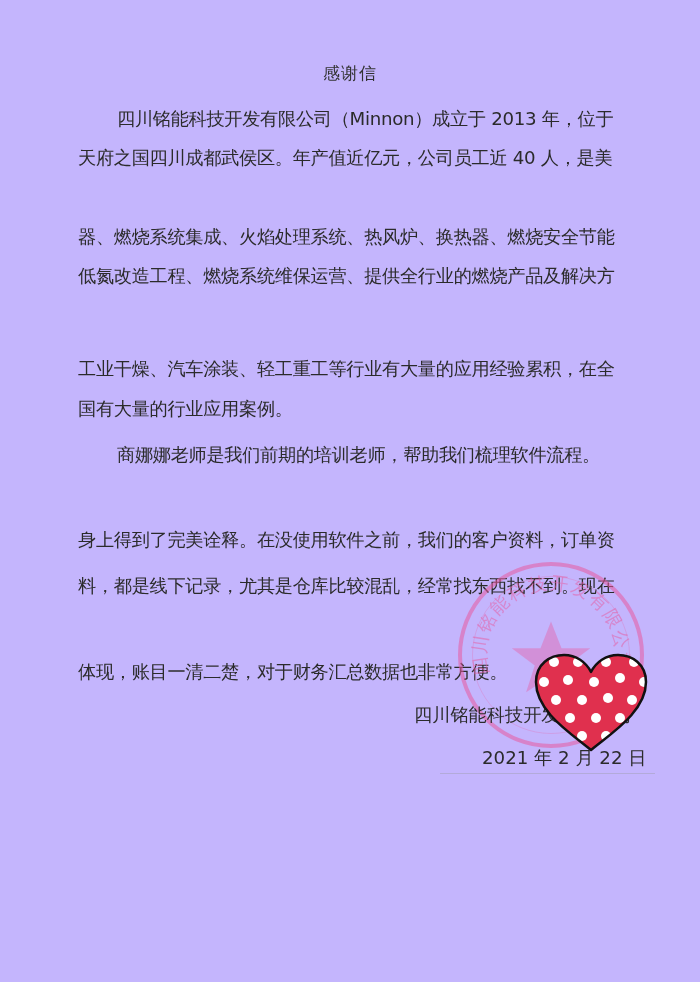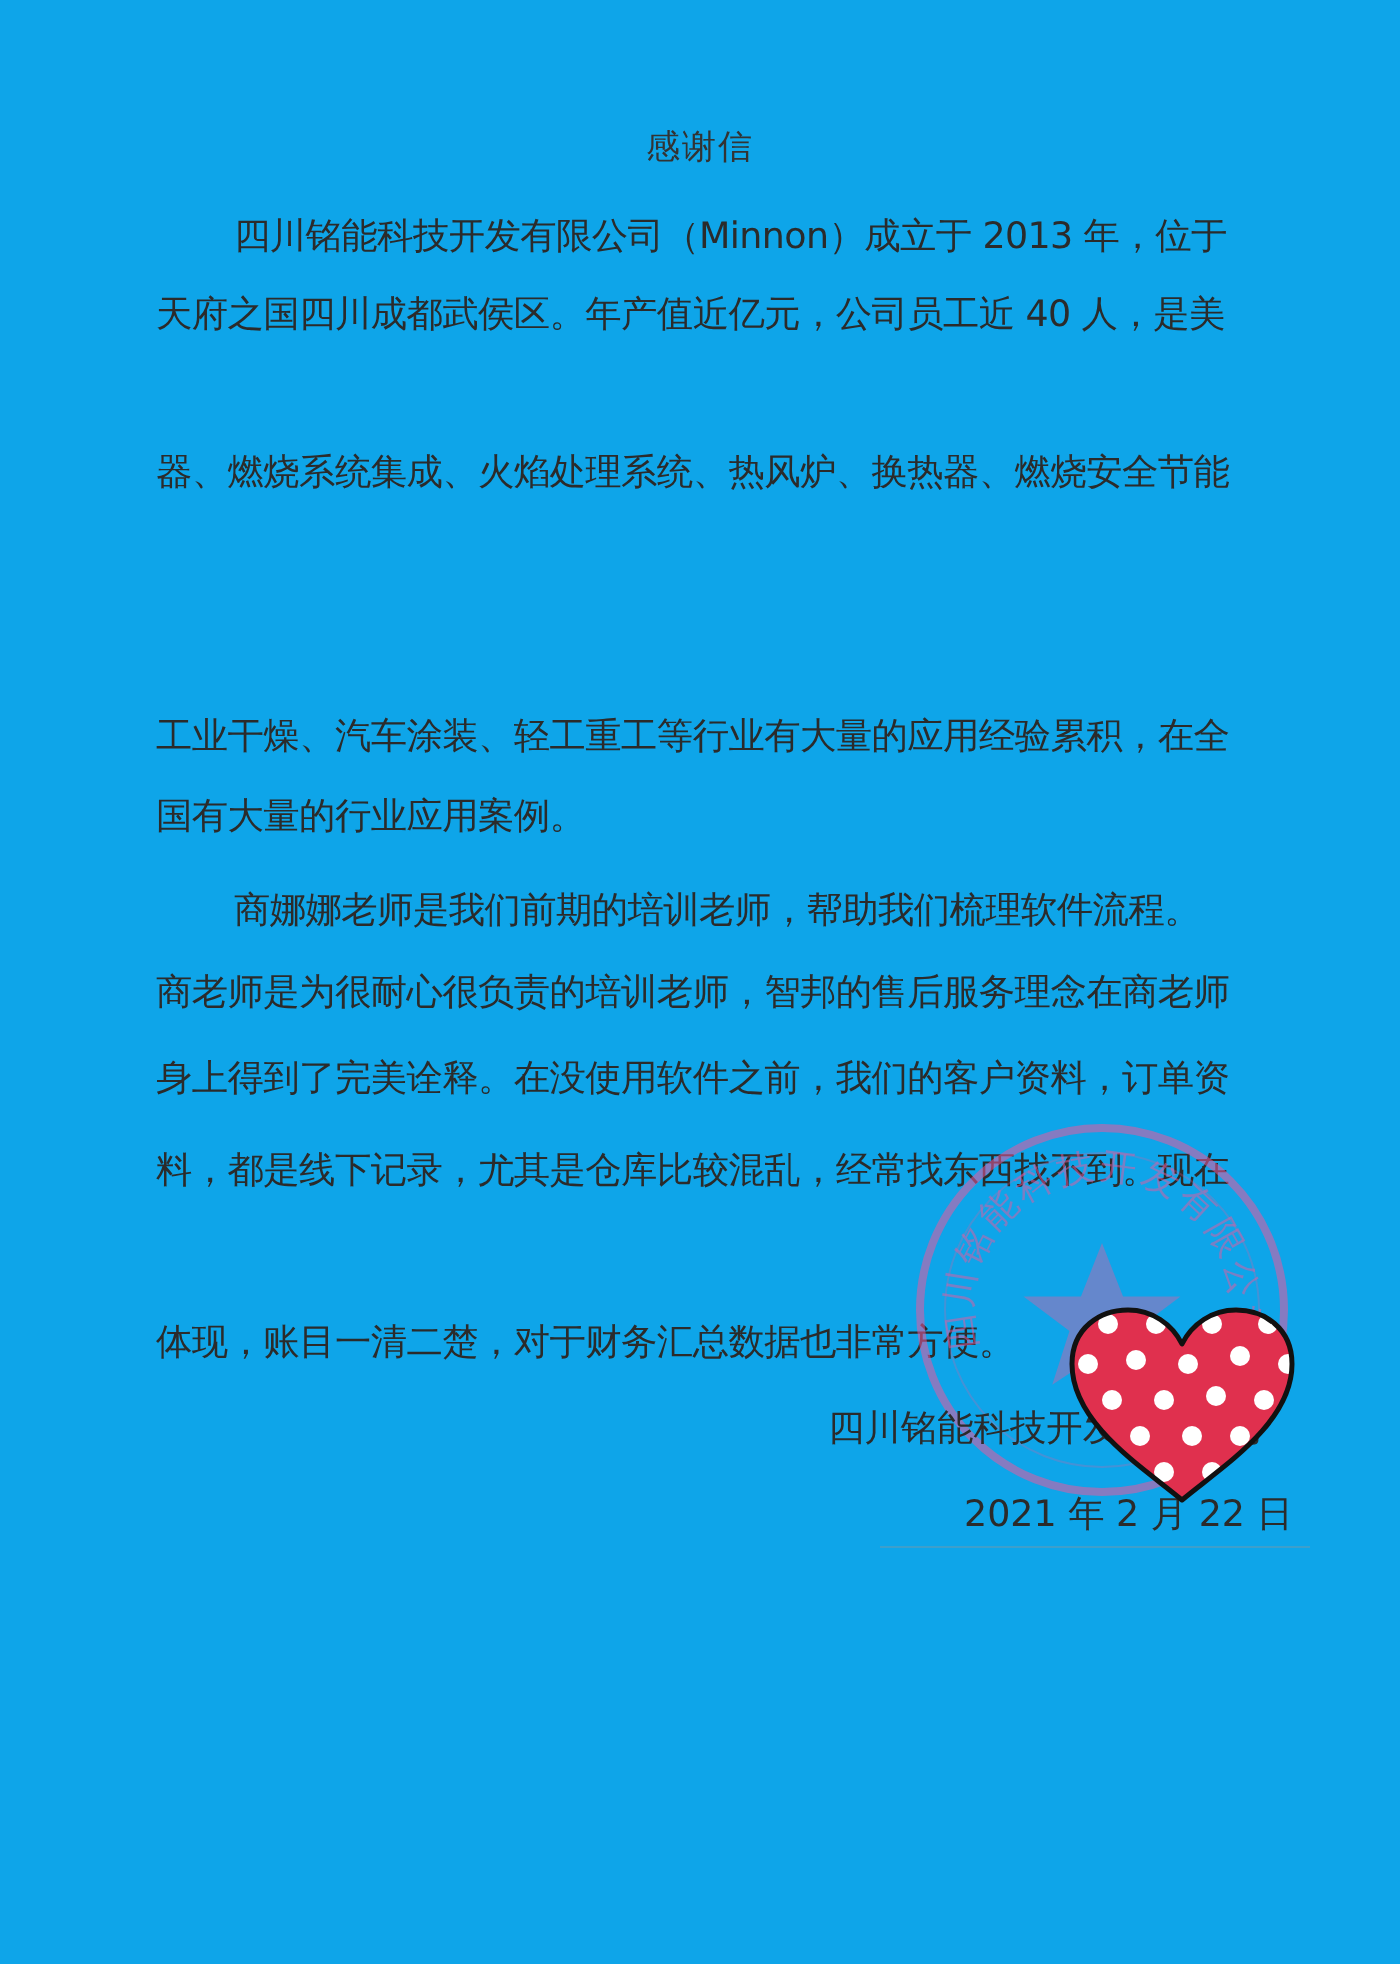--- a/index.html
+++ b/index.html
@@ -12,21 +12,21 @@
       height: 982px;
       position: relative;
       overflow: hidden;
       font-family: "DejaVu Sans", "Liberation Sans", sans-serif;
       color: #2a2a2a;
     }
     .page {
       position: absolute;
       left: 0; top: 0;
       width: 700px; height: 982px;
-      background: #0ea5e9;
+      background: #c4b5fd;
     }
     .title {
       position: absolute;
       left: 0; width: 700px;
       top: 62px;
       text-align: center;
       font-size: 17px;
       letter-spacing: 1px;
       color: #333;
     }
@@ -88,25 +88,25 @@
 </head>
 <body>
 
 <div class="page">
 
   <div class="title">感谢信</div>
 
   <div class="line indent" style="top:107px;">四川铭能科技开发有限公司（Minnon）成立于 2013 年，位于</div>
   <div class="line" style="top:146px;">天府之国四川成都武侯区。年产值近亿元，公司员工近 40 人，是美</div>
   <div class="line" style="top:225px;text-align:center;">器、燃烧系统集成、火焰处理系统、热风炉、换热器、燃烧安全节能</div>
+  <div class="line" style="top:264px;">低氮改造工程、燃烧系统维保运营、提供全行业的燃烧产品及解决方</div>
   <div class="line" style="top:357px;">工业干燥、汽车涂装、轻工重工等行业有大量的应用经验累积，在全</div>
   <div class="line" style="top:397px;">国有大量的行业应用案例。</div>
 
   <div class="line indent" style="top:443px;font-family:Liberation Serif, serif;">商娜娜老师是我们前期的培训老师，帮助我们梳理软件流程。</div>
-  <div class="line" style="top:485px;">商老师是为很耐心很负责的培训老师，智邦的售后服务理念在商老师</div>
   <div class="line" style="top:528px;">身上得到了完美诠释。在没使用软件之前，我们的客户资料，订单资</div>
   <div class="line" style="top:574px;">料，都是线下记录，尤其是仓库比较混乱，经常找东西找不到。现在</div>
   <div class="line" style="top:660px;">体现，账目一清二楚，对于财务汇总数据也非常方便。</div>
 
   <div class="stamp">
     <div class="stamp-inner"></div>
     <svg class="stamp-text" viewBox="0 0 186 186">
       <defs>
         <path id="sealArc" d="M 30 118 A 68 68 0 1 1 156 118"></path>
       </defs>

